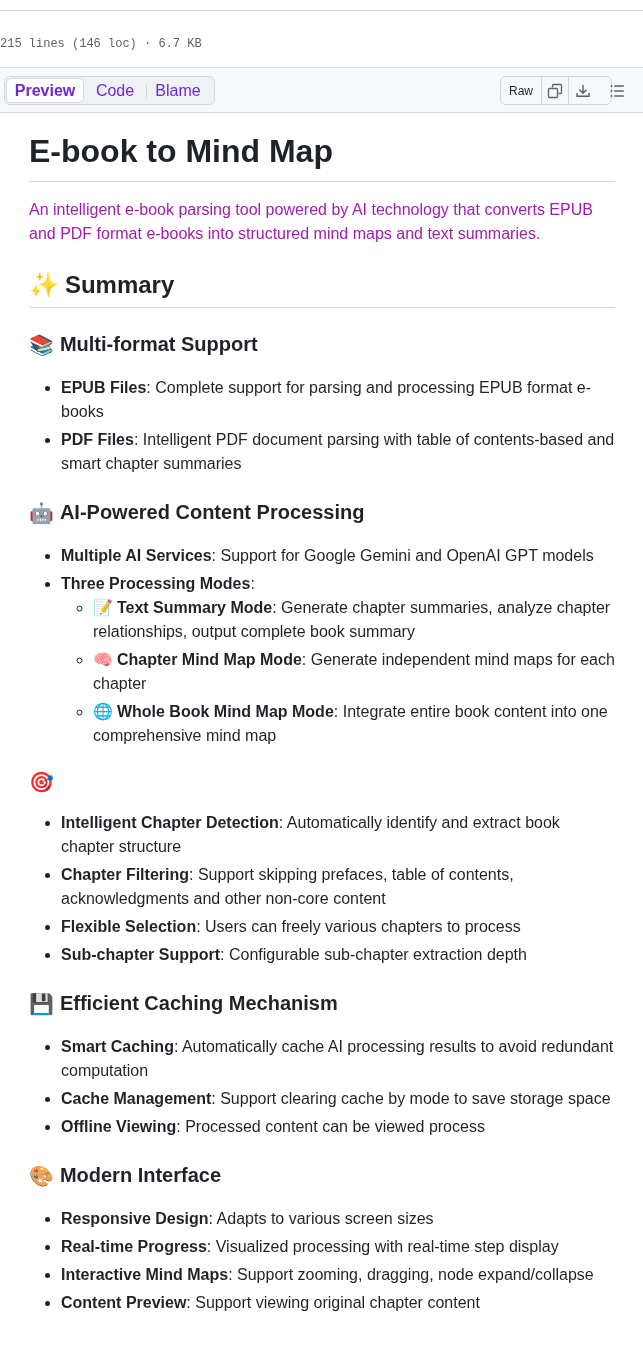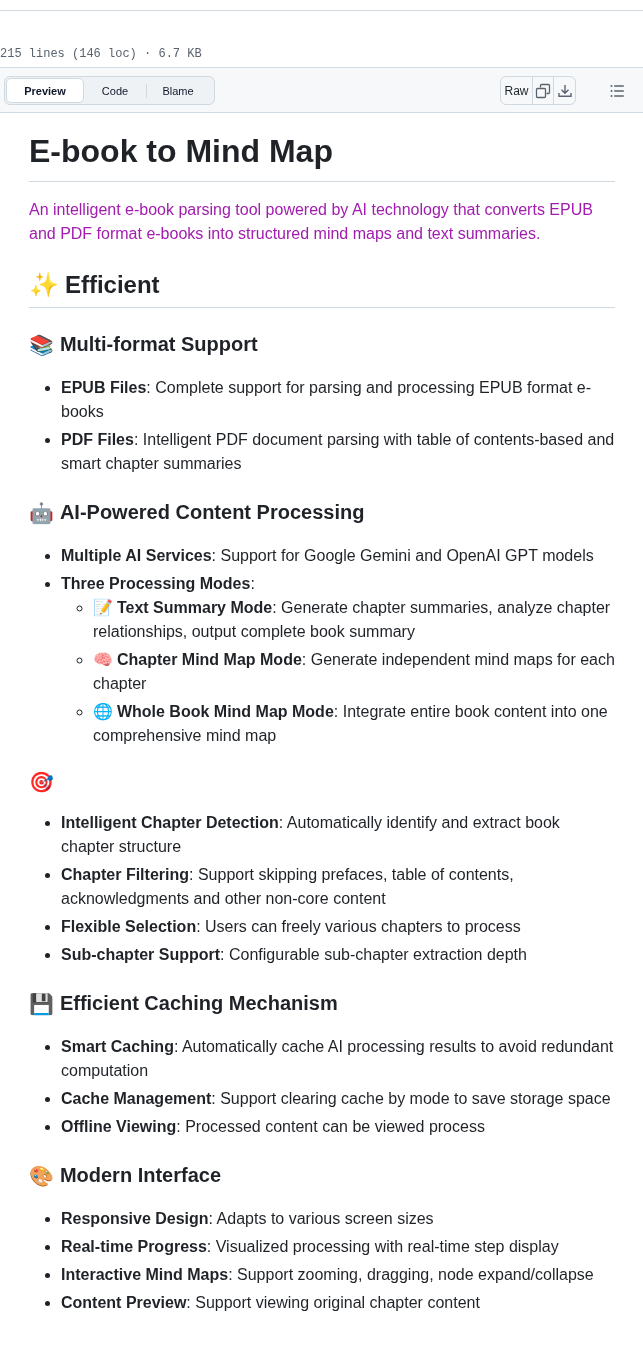--- a/index.html
+++ b/index.html
@@ -1,30 +1,30 @@
 <!DOCTYPE html>
 <html><head>
 <meta charset="utf-8">
 <style>
   * { box-sizing: border-box; margin: 0; padding: 0; }
   html, body { width: 643px; height: 1348px; overflow: hidden; background: #ffffff; }
   body { font-family: "Liberation Sans", sans-serif; color: #1f2328; position: relative; }
 
   .top-strip { position: absolute; left: 0; top: 0; width: 643px; height: 11px; border-bottom: 1px solid #d1d9e0; background: #fff; }
-  .file-info { position: absolute; left: 0; top: 46px; font-family: "Liberation Mono", monospace; font-size: 12px; color: #59636e; line-height: 16px; }
+  .file-info { position: absolute; left: 0; top: 36px; font-family: "Liberation Mono", monospace; font-size: 12px; color: #59636e; line-height: 16px; }
 
   .toolbar { position: absolute; left: 0; top: 67px; width: 643px; height: 46px; background: #f6f8fa; border-top: 1px solid #d1d9e0; border-bottom: 1px solid #d1d9e0; }
   .seg { position: absolute; left: 4px; top: 8px; height: 29px; width: 211px; background: #eff2f5; border: 1px solid #d1d9e0; border-radius: 6px; display: flex; align-items: center; padding: 1px; }
-  .seg-btn { height: 25px; display: flex; align-items: center; justify-content: center; font-size: 11px; color: #0f172a; cursor: pointer; border-radius: 5px; }
+  .seg-btn { height: 25px; display: flex; align-items: center; justify-content: center; font-size: 16px; color: #6d28d9; cursor: pointer; border-radius: 5px; }
   .seg-btn.active { background: #ffffff; border: 1px solid #d1d9e0; font-weight: bold; width: 78px; }
   .seg-btn.code { width: 62px; }
   .seg-sep { width: 1px; height: 14px; background: #d1d9e0; }
   .seg-btn.blame { width: 62px; }
 
-  .btn-group { position: absolute; left: 500px; top: 8px; height: 29px; width: 76px; border: 1px solid #d1d9e0; border-radius: 6px; background: #f6f8fa; display: flex; overflow: hidden; }
+  .btn-group { position: absolute; left: 500px; top: 8px; height: 29px; width: 112px; border: 1px solid #d1d9e0; border-radius: 6px; background: #f6f8fa; display: flex; overflow: hidden; }
   .bg-btn { height: 100%; display: flex; align-items: center; justify-content: center; font-size: 12px; color: #1f2328; cursor: pointer; border-right: 1px solid #d1d9e0; }
   .bg-btn:last-child { border-right: none; }
   .bg-btn.raw { width: 41px; }
   .bg-btn.icon { width: 27px; }
   .outline-btn { position: absolute; left: 604px; top: 10px; width: 26px; height: 26px; display: flex; align-items: center; justify-content: center; cursor: pointer; }
 
   .content { position: absolute; left: 29px; top: 99px; width: 586px; }
   h1 { font-size: 32px; font-weight: bold; line-height: 40px; margin-top: 32px; padding-bottom: 10px; border-bottom: 1px solid #d1d9e0; }
   p.desc { font-size: 16px; line-height: 24px; margin-top: 16px; color: #a21caf; }
   h2 { font-size: 24px; font-weight: bold; line-height: 30px; margin-top: 24px; padding-bottom: 7px; border-bottom: 1px solid #d1d9e0; display: flex; align-items: center; }
@@ -80,21 +80,21 @@
       </svg>
   </div>
 </div>
 
 <div class="content">
   <h1>E-book to Mind Map</h1>
   <p class="desc">An intelligent e-book parsing tool powered by AI technology that converts EPUB and PDF format e-books into structured mind maps and text summaries.</p>
 
   <h2>
     <span class="emoji">✨</span>
-    <span>Efficient</span>
+    <span>Summary</span>
   </h2>
 
   <h3>
     <span class="emoji">📚</span>
     <span>Multi-format Support</span>
   </h3>
   <ul>
     <li><b>EPUB Files</b><span>: Complete support for parsing and processing EPUB format e-books</span></li>
     <li><b>PDF Files</b><span>: Intelligent PDF document parsing with table of contents-based and smart chapter summaries</span></li>
   </ul>

